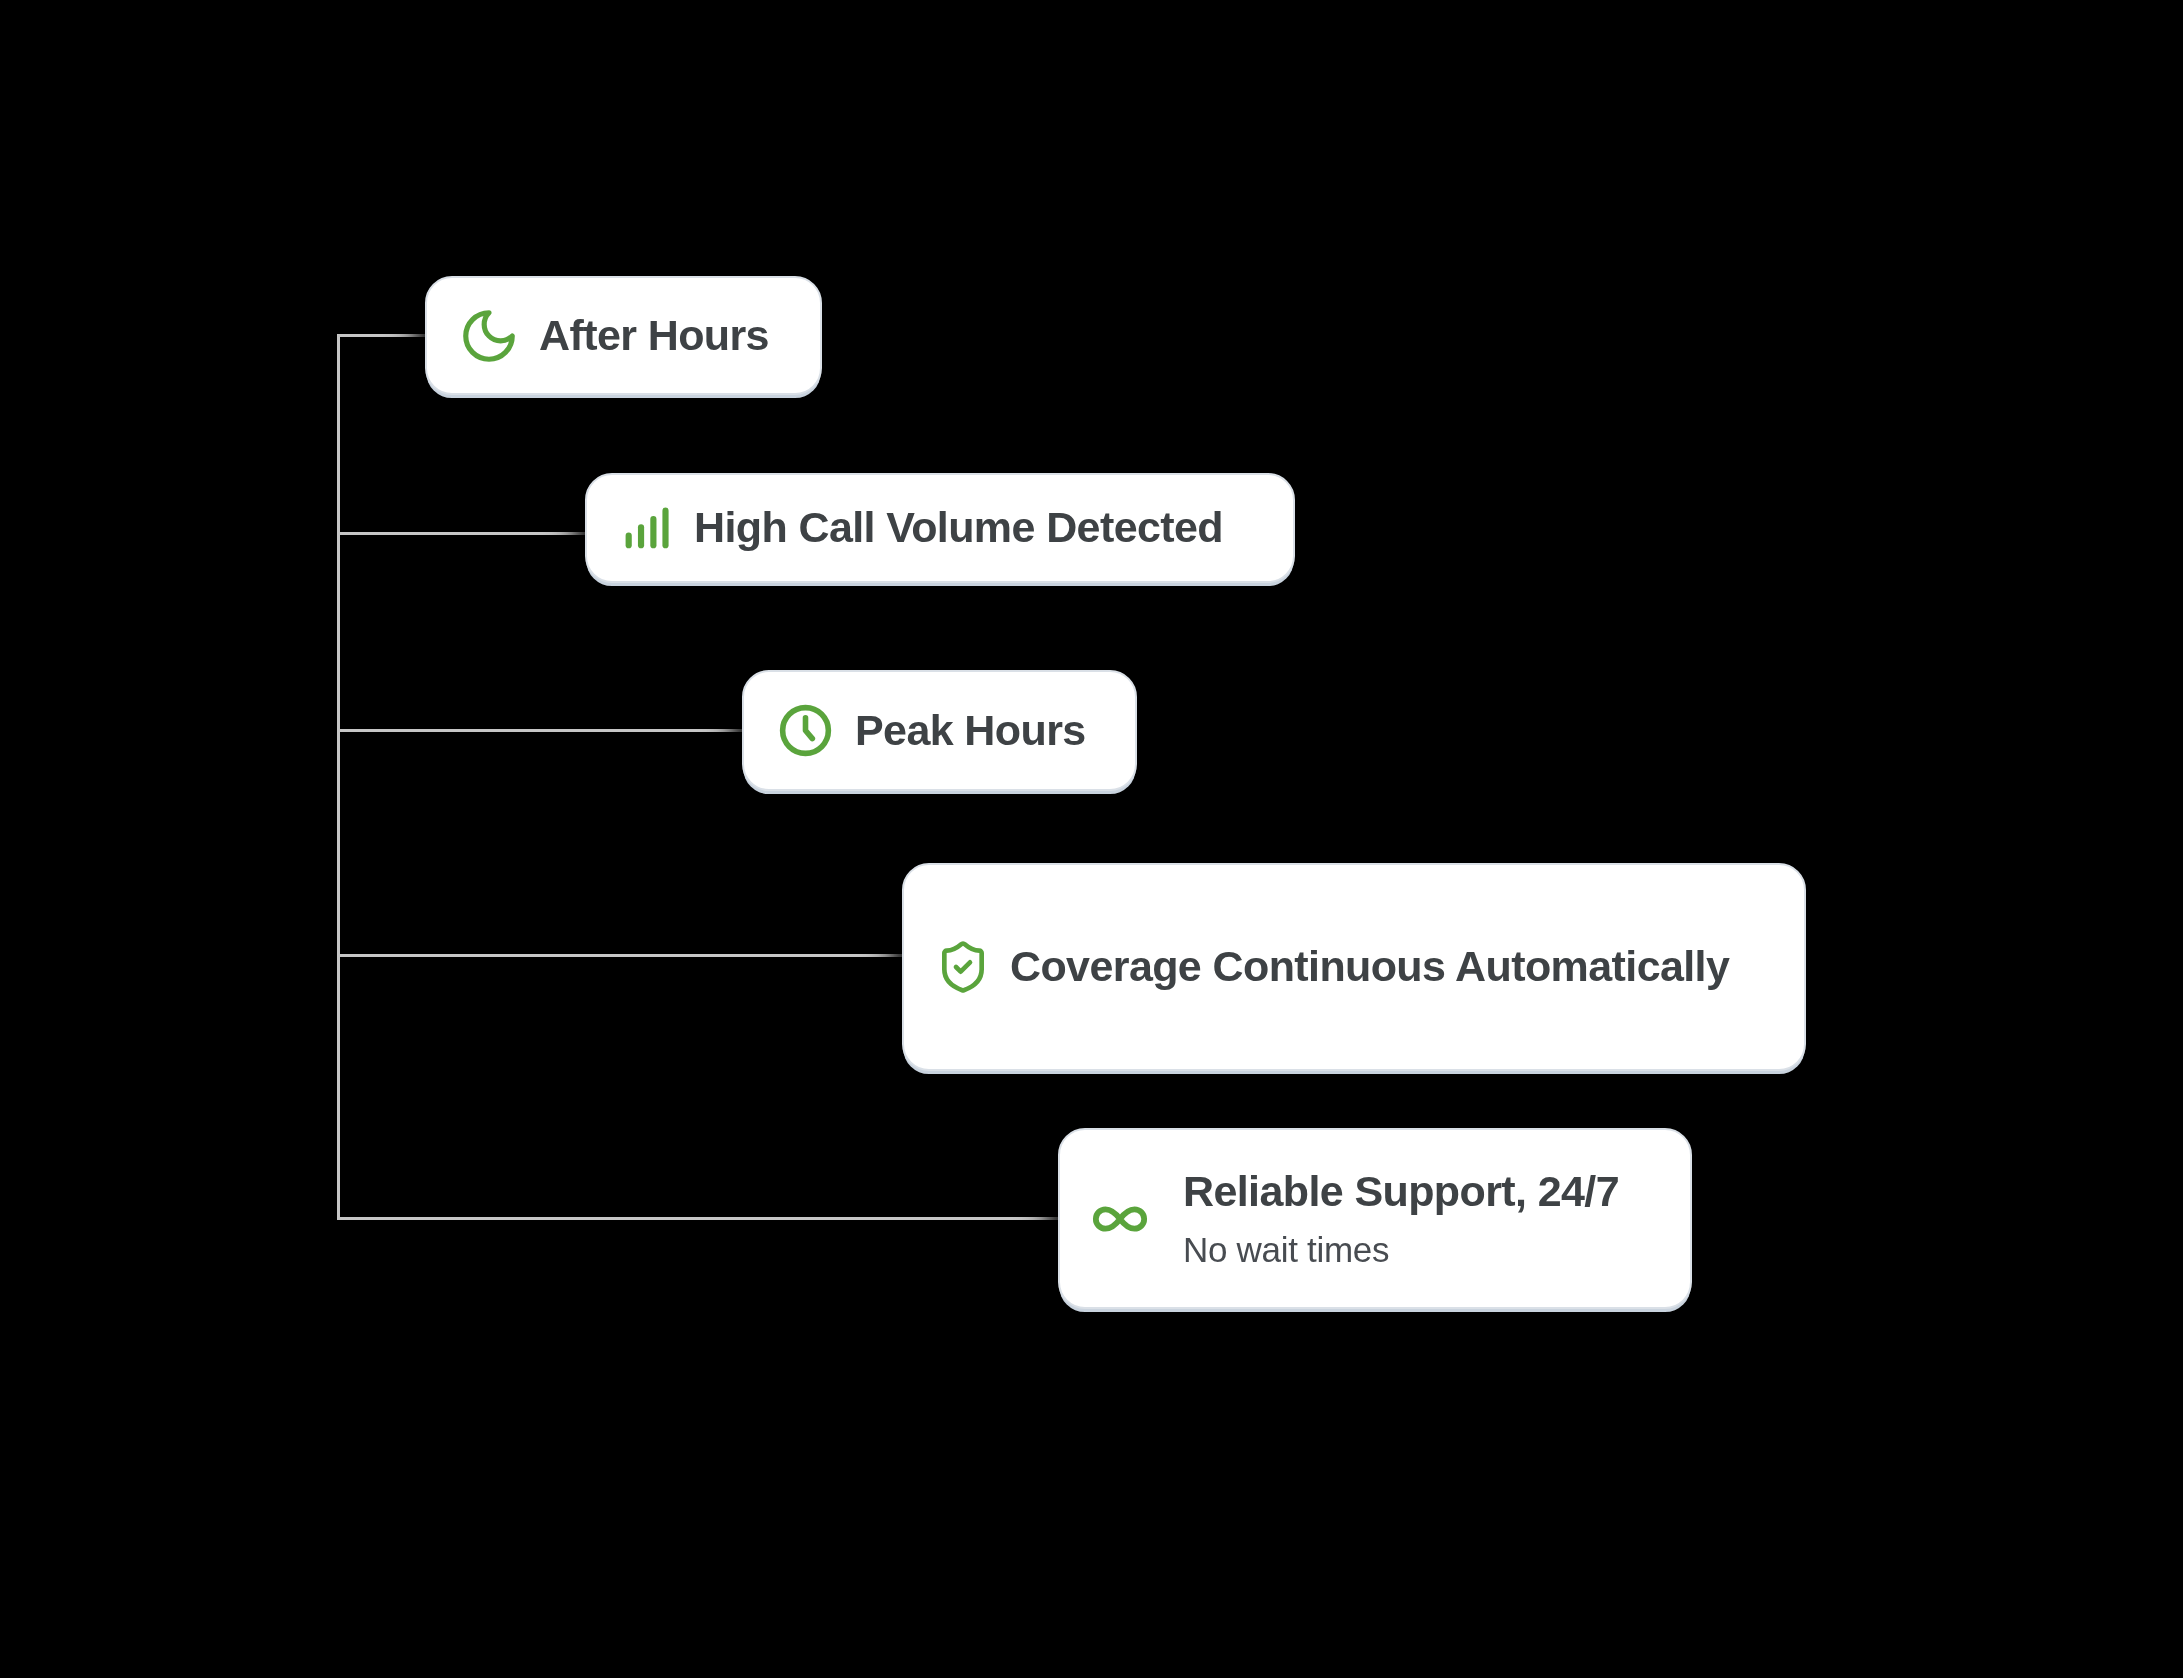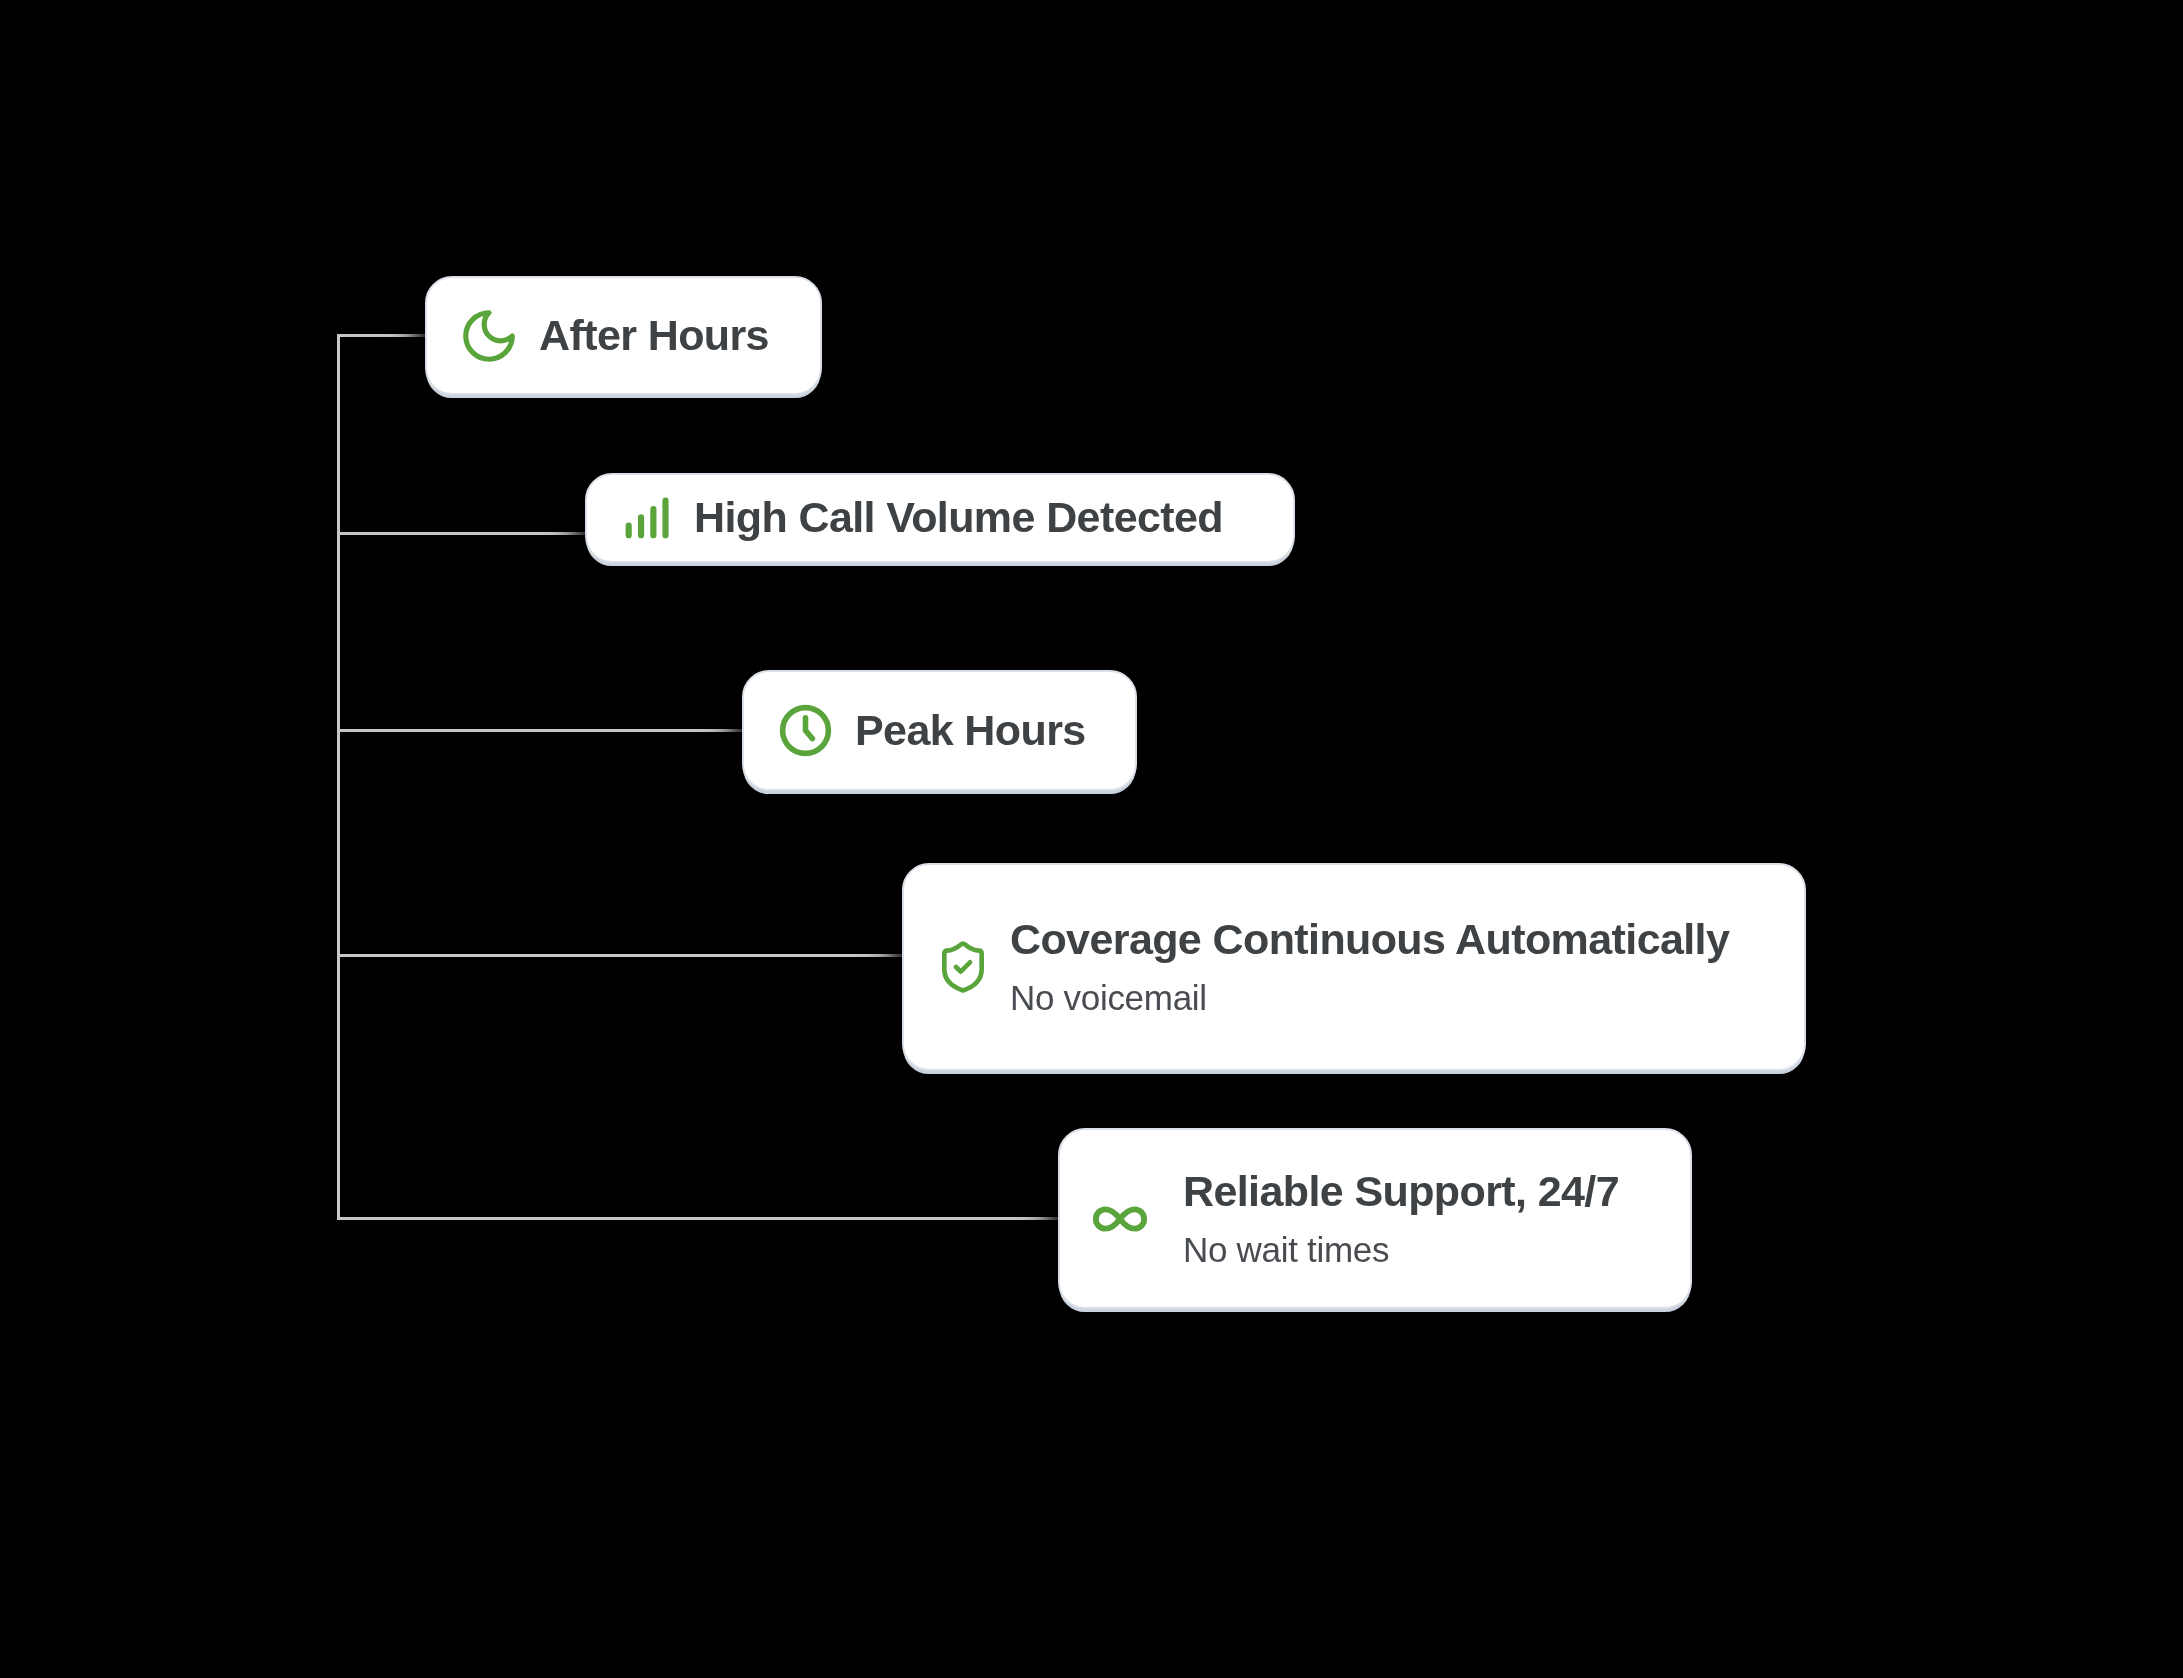--- a/index.html
+++ b/index.html
@@ -25,21 +25,21 @@
   #trunk    { left: 337px; top: 334px;  width: 3.1px;    height: 886px; }
   #branch1  { left: 337px; top: 334px;  width: 93px;  height: 3.1px; }
   #branch2  { left: 337px; top: 532px;  width: 254px;  height: 3.1px; }
   #branch3  { left: 337px; top: 729px; width: 411px;  height: 3.1px; }
   #branch4  { left: 337px; top: 954px; width: 571px;  height: 3.1px; }
   #branch5  { left: 337px; top: 1217px; width: 727px; height: 3.1px; }
 
   
   .node { position: absolute; }
   #node1 { left: 425px;  top: 276px;  width: 397px;  height: 119px; }
-  #node2 { left: 585px;  top: 473px;  width: 710px; height: 90px; }
+  #node2 { left: 585px;  top: 473px;  width: 710px; height: 110px; }
   #node3 { left: 742px; top: 670px; width: 395px;  height: 121px; }
   #node4 { left: 902px; top: 863px; width: 904px; height: 208px; }
   #node5 { left: 1058px; top: 1128px; width: 634px; height: 181px; }
 
   
   .halo {
     position: absolute;
     left: -40px;
     top: -35px;
     width: calc(100% + 79px);
@@ -177,21 +177,20 @@
     </svg>
     <div class="card">
       <span class="icon">
         <svg width="56" height="56" viewBox="0 0 24 24" fill="none" stroke="#5AA43C" stroke-width="2" stroke-linecap="round" stroke-linejoin="round">
           <path d="M20 13c0 5-3.5 7.5-7.66 8.95a1 1 0 0 1-.67-.01C7.5 20.5 4 18 4 13V6a1 1 0 0 1 1-1c2 0 4.5-1.2 6.24-2.72a1 1 0 0 1 1.52 0C14.51 3.81 17 5 19 5a1 1 0 0 1 1 1z"></path>
           <path d="m9 12 2 2 4-4"></path>
         </svg>
       </span>
       <div class="texts">
         <div class="title">Coverage Continuous Automatically</div>
-        <div class="subtitle">No voicemail</div>
       </div>
     </div>
   </div>
 
   <div class="node" id="node5">
     <svg class="halo" viewBox="0 0 1152 432" width="713" height="267">
       <rect width="100%" height="100%" rx="80" fill="#ffffff" filter="url(#grainGlow)"></rect>
     </svg>
     <div class="card">
       <span class="icon">

